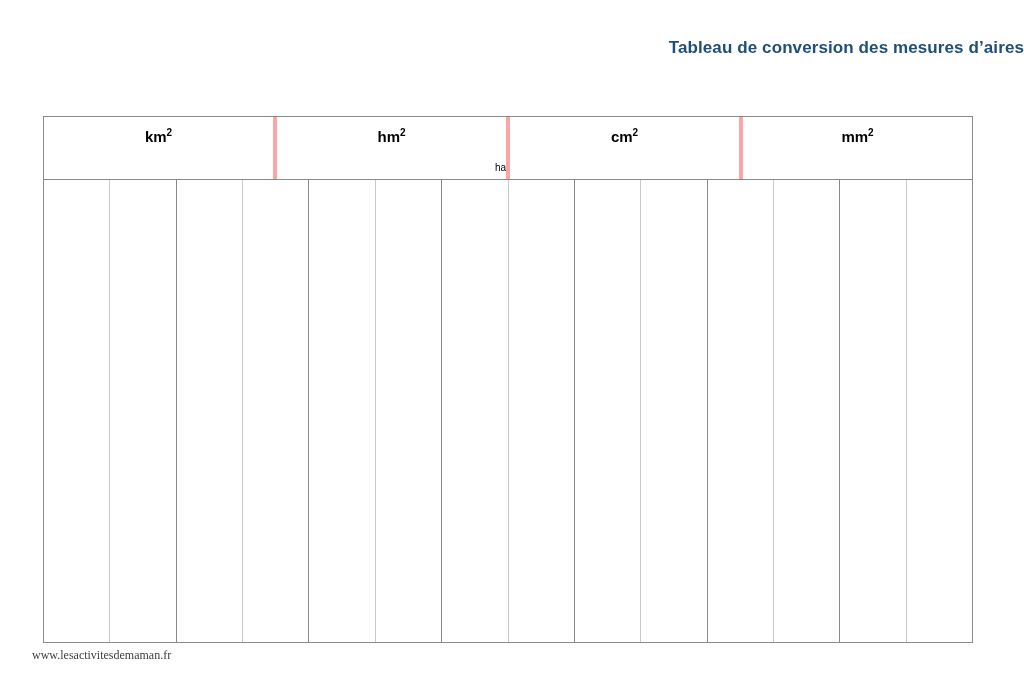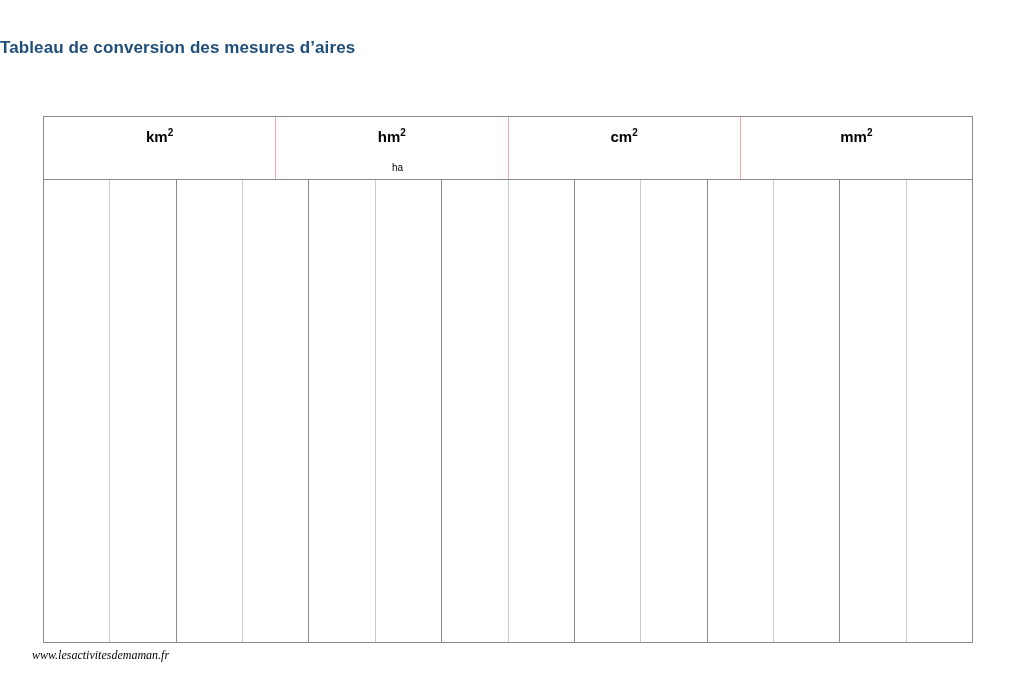--- a/index.html
+++ b/index.html
@@ -13,21 +13,21 @@
     font-family: "Liberation Sans", sans-serif;
     position: relative;
     overflow: hidden;
   }
 
   #page-title {
     position: absolute;
     top: 38px;
     left: 0;
     width: 1024px;
-    text-align: left;
+    text-align: right;
     font-size: 17px;
     font-weight: bold;
     color: #1F4E79;
     letter-spacing: 0.1px;
   }
 
   #conversion-table {
     position: absolute;
     left: 43px;
     top: 116px;
@@ -42,21 +42,21 @@
   .table-head {
     display: flex;
     height: 63px;
     border-bottom: 1px solid #8a8a8a;
     box-sizing: border-box;
   }
 
   .unit-group {
     flex: 1 1 0;
     position: relative;
-    border-right: 1px solid #fca5a5;
+    border-right: 4px solid #fca5a5;
     box-sizing: border-box;
   }
   .unit-group:last-child {
     border-right: none;
   }
 
   .unit-symbol {
     position: absolute;
     top: 11px;
     left: 0;
@@ -73,21 +73,21 @@
   }
   .unit-symbol.accent {
     color: #C00000;
   }
 
   .unit-alt {
     position: absolute;
     bottom: 6px;
     right: 0;
     width: 50%;
-    text-align: left;
+    text-align: right;
     font-size: 10px;
     color: #000000;
   }
 
   .table-body {
     flex: 1 1 auto;
     display: flex;
   }
 
   .body-group {
@@ -107,23 +107,22 @@
   }
   .body-cell:last-child {
     border-right: none;
   }
 
   #footer-credit {
     position: absolute;
     left: 32px;
     top: 648px;
     font-family: "Liberation Serif", serif;
-    font-style: italic;
     font-size: 12px;
-    color: #000000;
+    color: #404040;
   }
 </style>
 </head>
 <body>
 
 <div id="page-title">
   <span>Tableau de conversion des mesures d’aires</span>
 </div>
 
 <div id="conversion-table">

